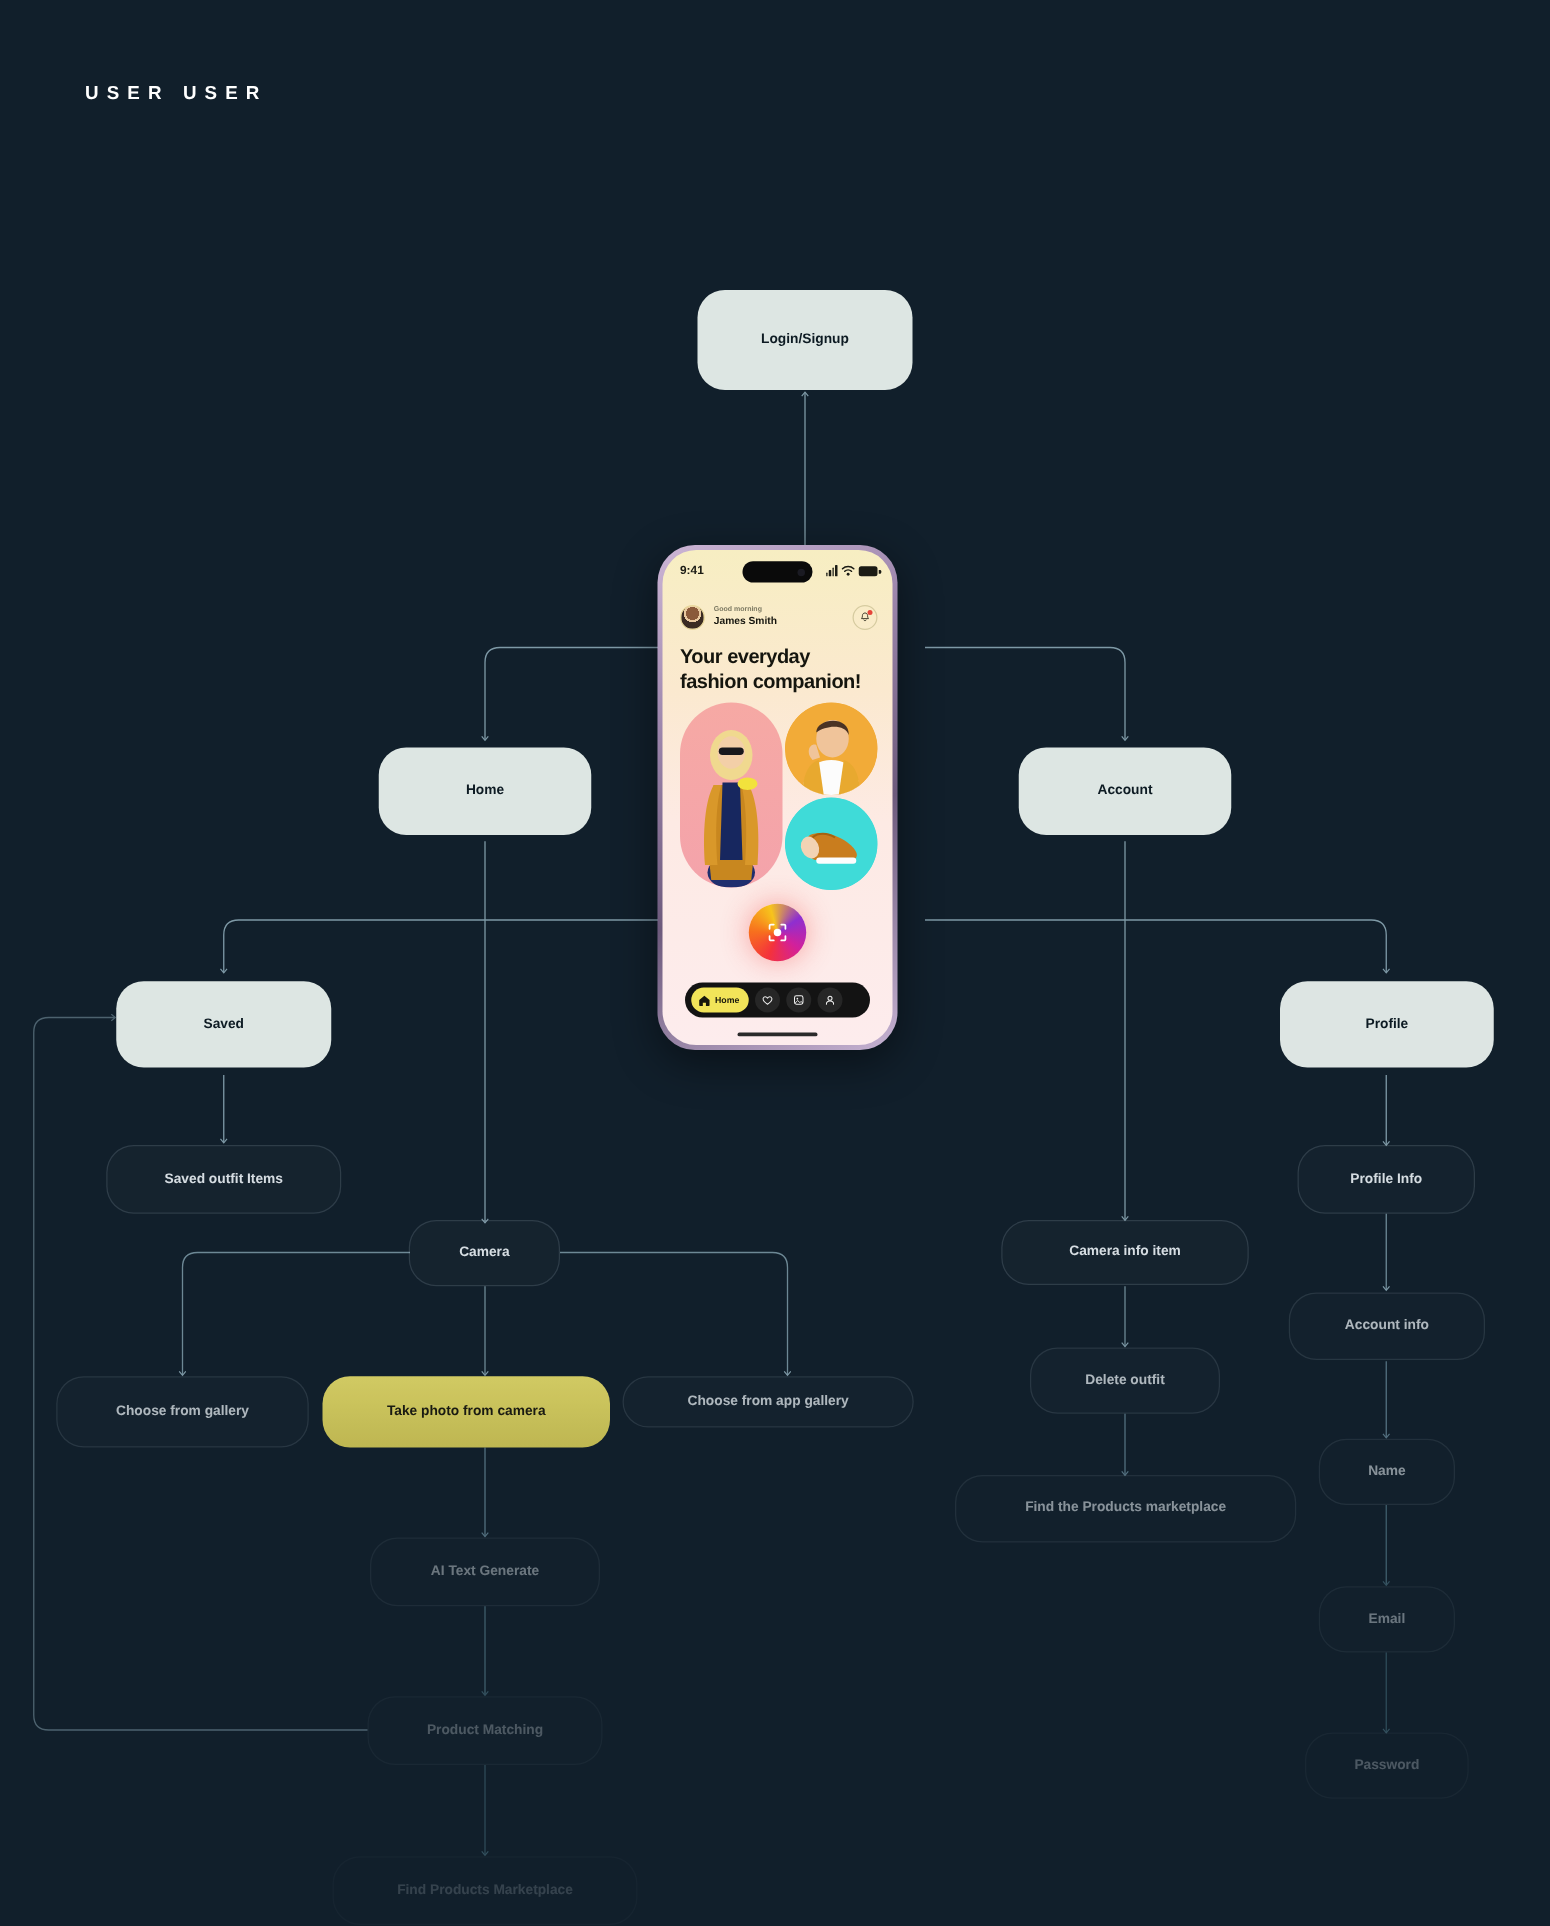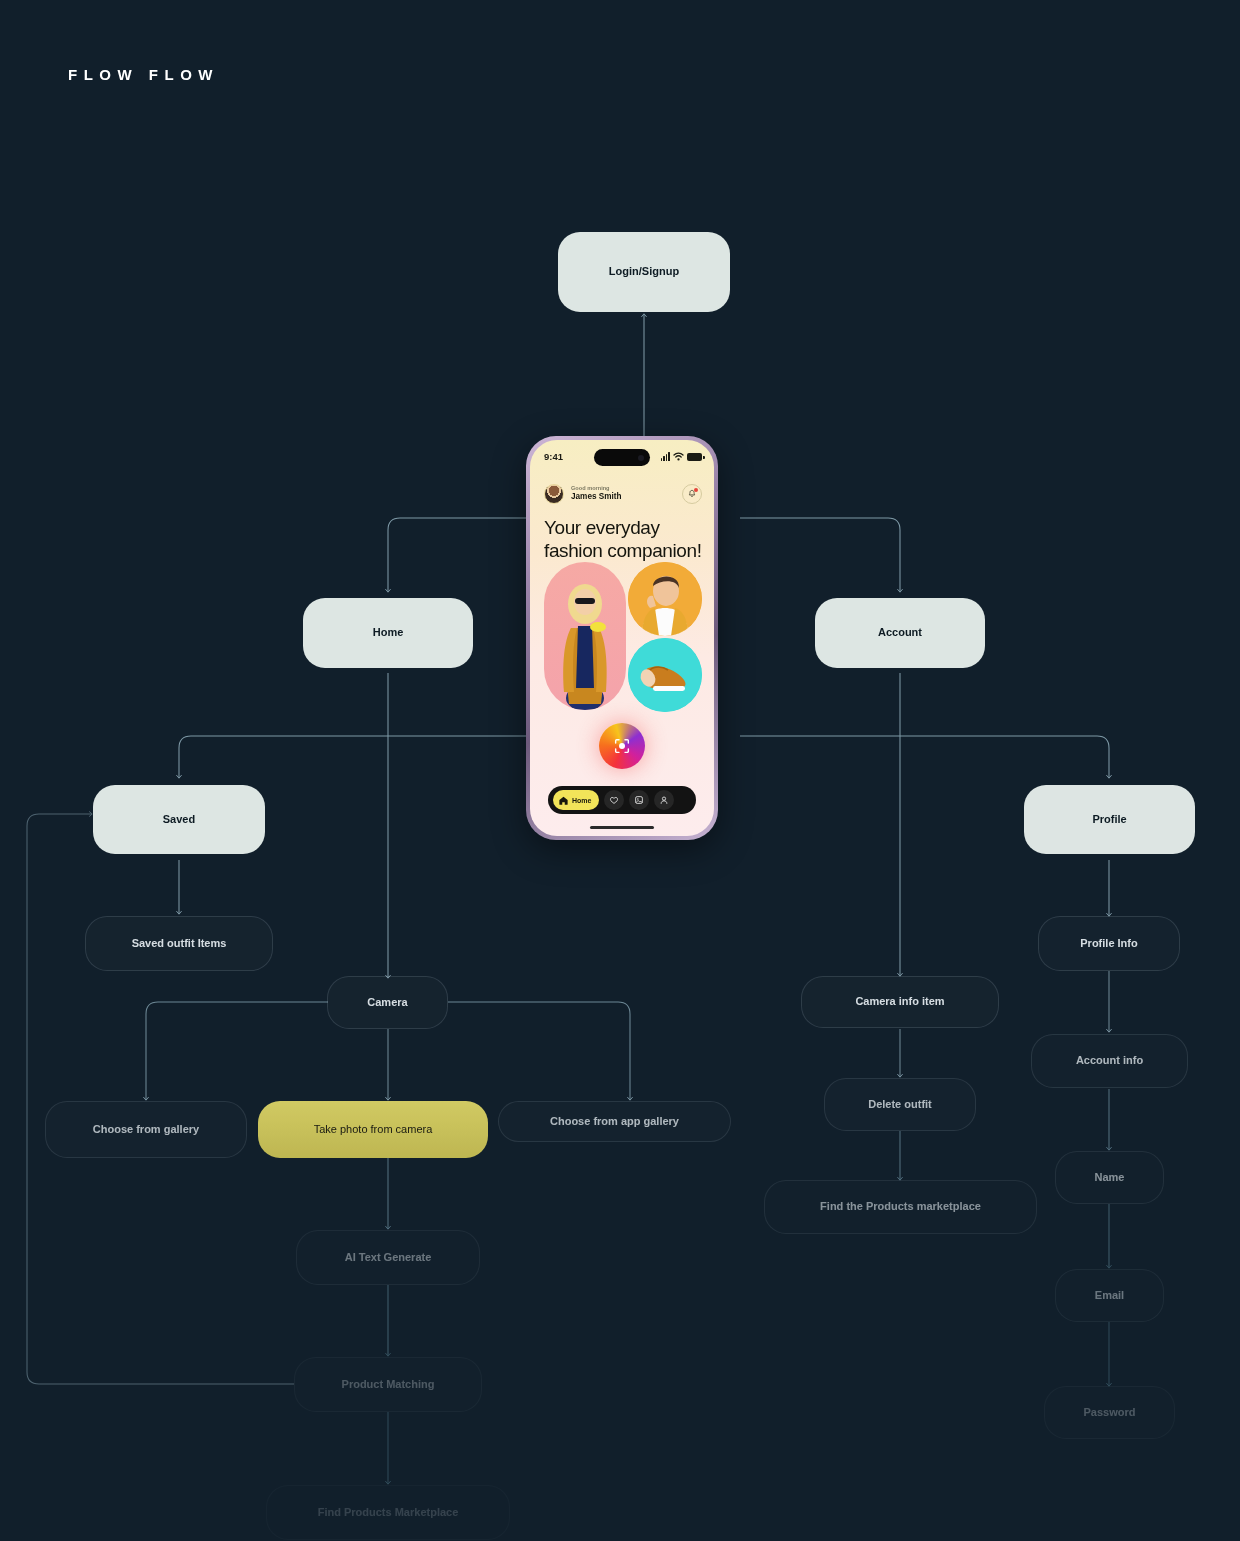--- a/index.html
+++ b/index.html
@@ -36,21 +36,21 @@
     background: #eff7f3; color: #0d1b23; font-weight: 700;
   }
   .node.dark {
     background: rgba(255,255,255,0.018);
     border: 1px solid rgba(190,214,222,0.16);
     color: #e7eef2;
     font-weight: 700;
   }
   .node.accent {
     background: linear-gradient(180deg,#e2d968 0%,#cdc455 100%);
-    color: #1a1a10; font-weight: 400; border: none; text-align: center;
+    color: #1a1a10; font-weight: 700; border: none; text-align: center;
   }
   .f90 { opacity: .92 } .f80 { opacity: .74 } .f65 { opacity: .56 }
   .f50 { opacity: .42 } .f35 { opacity: .28 } .f22 { opacity: .17 }
 
   
   #phone {
     position: absolute; left: 526px; top: 436px;
     width: 192px; height: 404px;
     border-radius: 30px;
     background: linear-gradient(150deg,#cdb6d6 0%,#9b84aa 30%,#6d5a7c 60%,#c6b2d2 100%);
@@ -102,21 +102,21 @@
   .bell {
     position: absolute; right: 12px; top: 44px;
     width: 20px; height: 20px; border-radius: 50%;
     border: 1px solid #d6cba0; display:flex;align-items:center;justify-content:center;
   }
   .bell svg { width: 10px; height: 10px; }
   .bell .dot{position:absolute;right:3px;top:3px;width:4px;height:4px;border-radius:50%;background:#e5453a;}
 
   .headline {
     position: absolute; left: 14px; top: 76px; right: 10px;
-    font-size: 19px; font-weight: 400; color: #15150e;
+    font-size: 16px; font-weight: 700; color: #15150e;
     letter-spacing: -0.4px; line-height: 1.22;
   }
   .tiles { position: absolute; left: 14px; top: 122px; right: 12px; height: 150px; }
   .tile-a {
     position: absolute; left: 0; top: 0; width: 82px; height: 148px;
     border-radius: 42px; overflow: hidden;
     background: linear-gradient(180deg,#f6a9a4 0%,#f4a3ab 100%);
   }
   .tile-b {
     position: absolute; right: 0; top: 0; width: 74px; height: 74px;
@@ -156,21 +156,21 @@
   .home-bar {
     position:absolute;left:50%;transform:translateX(-50%);bottom:7px;
     width:64px;height:3px;border-radius:2px;background:#2a2a2a;
   }
 </style>
 </head>
 <body>
 
 <div id="stage">
 
-  <div class="flow-title">FLOW FLOW</div>
+  <div class="flow-title">USER USER</div>
 
   <svg id="wires" viewBox="0 0 1240 1541">
     <defs>
       <marker id="ah" markerWidth="7" markerHeight="7" refX="3.2" refY="3" orient="auto">
         <path d="M0.4,0.5 L3.4,3 L0.4,5.5" fill="none" stroke="#7e99a6" stroke-width="0.9"></path>
       </marker>
       <marker id="ahf" markerWidth="7" markerHeight="7" refX="3.2" refY="3" orient="auto">
         <path d="M0.4,0.5 L3.4,3 L0.4,5.5" fill="none" stroke="#53707f" stroke-width="0.9"></path>
       </marker>
       <marker id="ahff" markerWidth="7" markerHeight="7" refX="3.2" refY="3" orient="auto">

